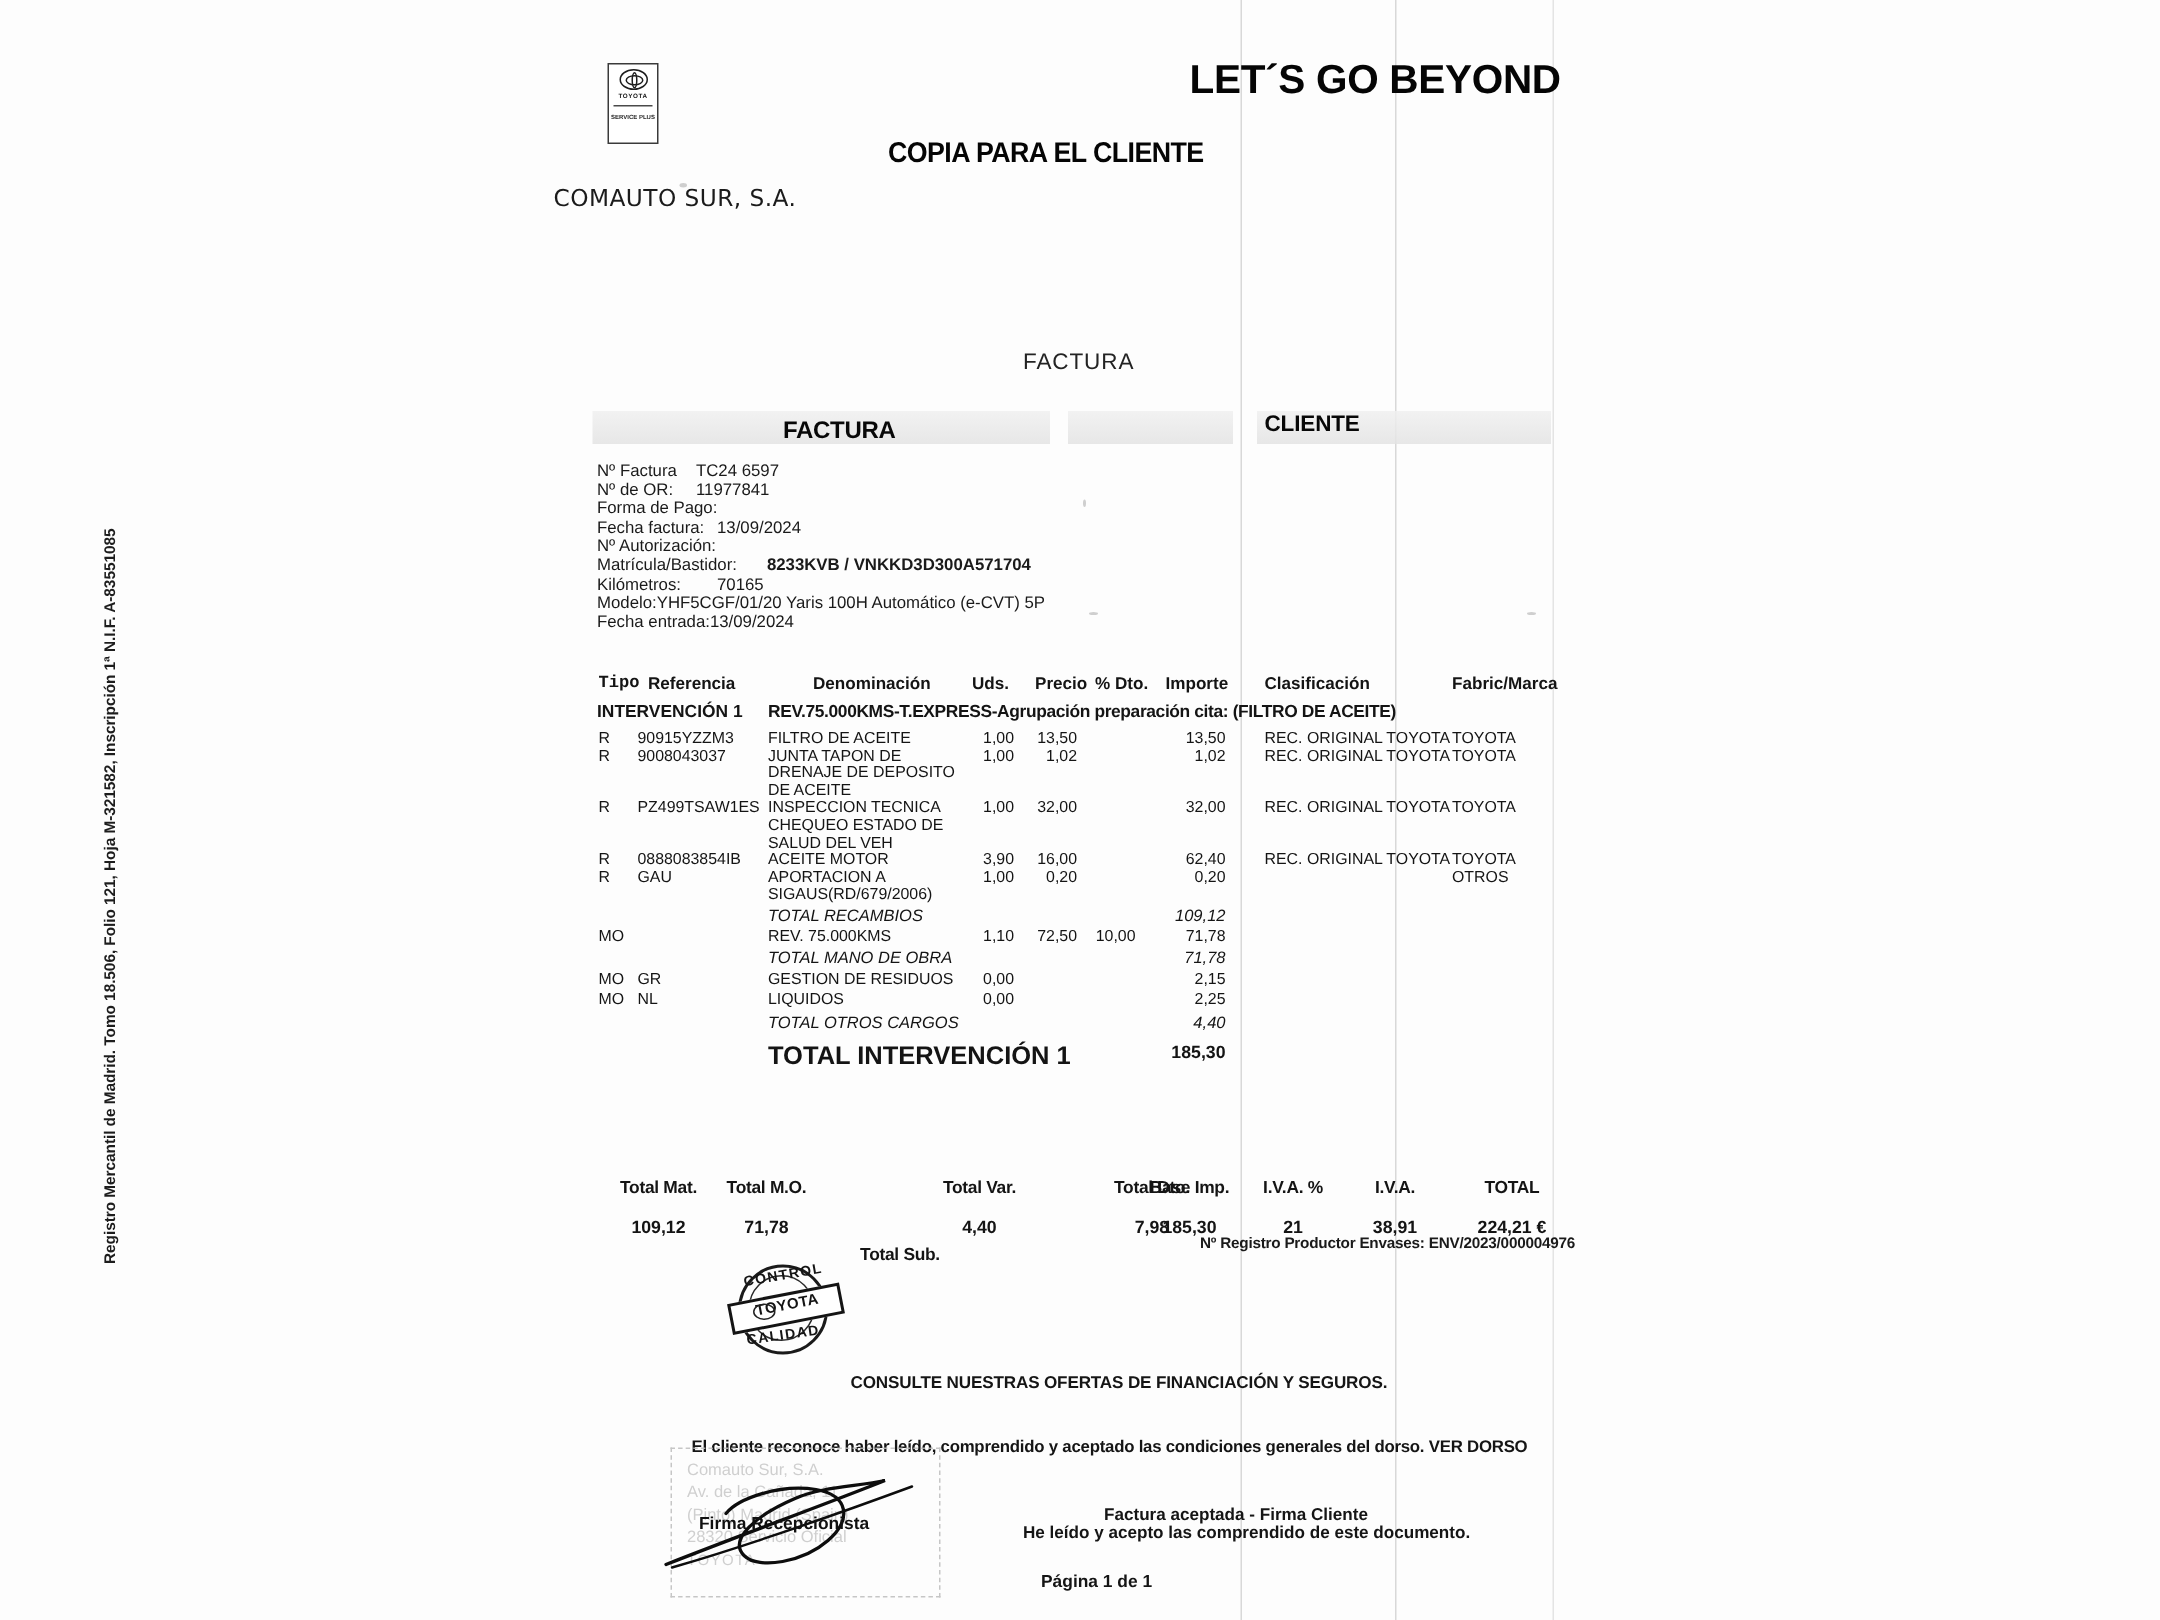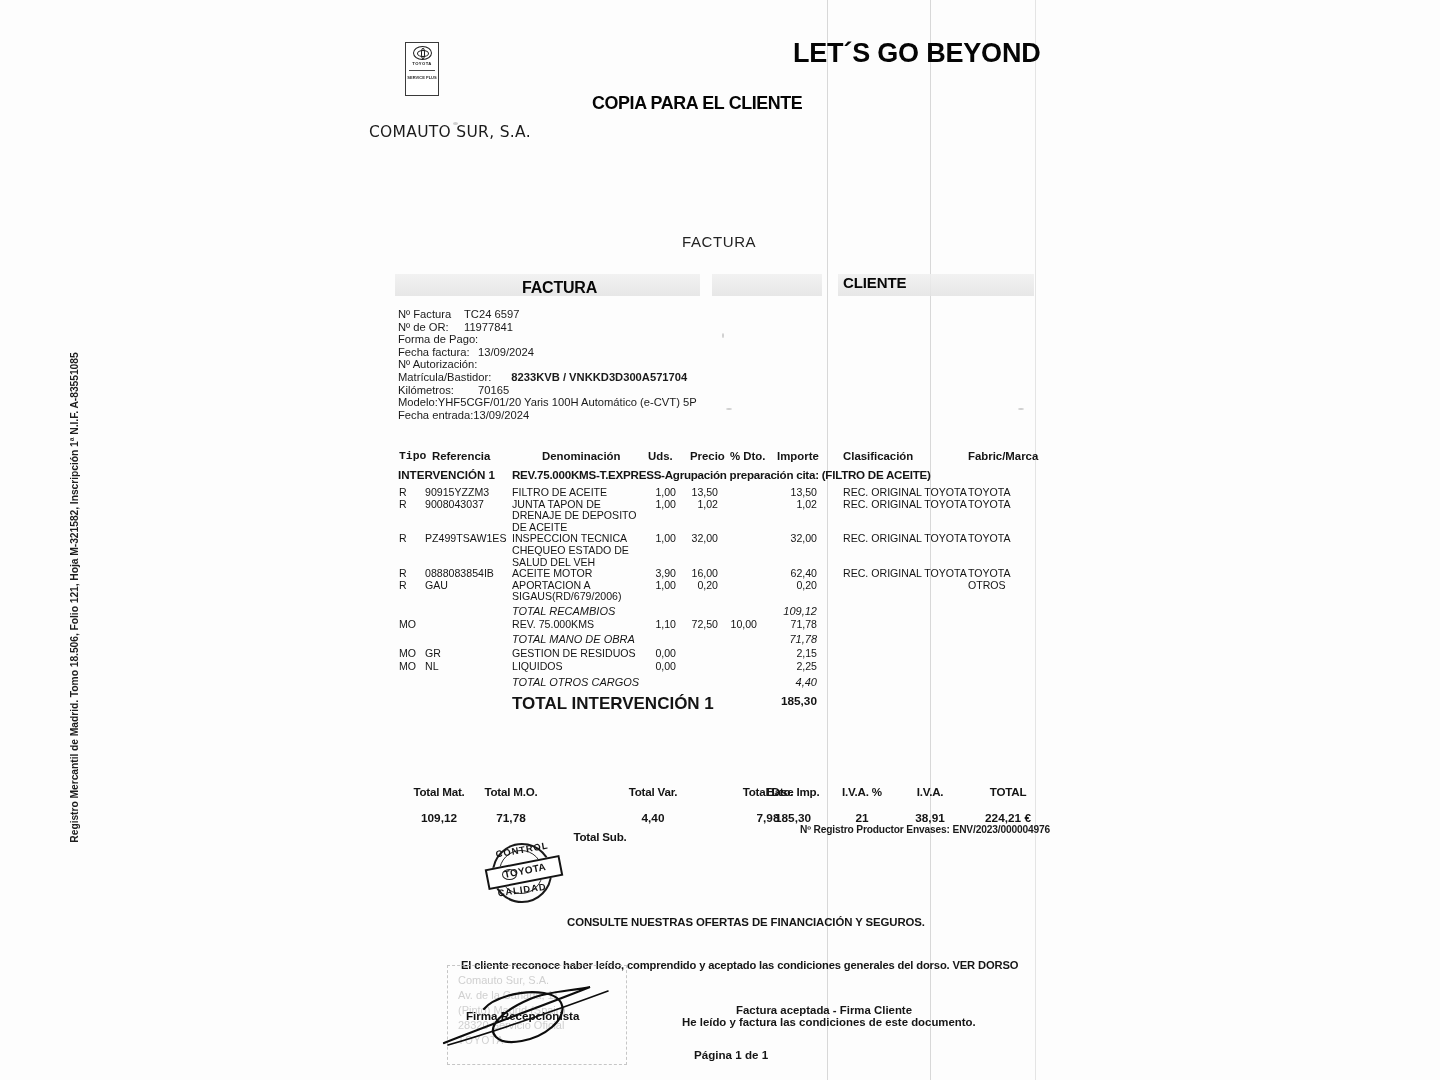--- a/index.html
+++ b/index.html
@@ -442,20 +442,20 @@
     <span class="tlogo">TOYOTA</span>
   </div>
 
   <svg class="sig-svg" viewBox="0 0 230 90">
     <path d="M4 78 C 60 56, 110 38, 150 22 C 132 26, 108 26, 90 34 C 62 46, 46 62, 56 72 C 66 82, 96 76, 112 62 C 128 48, 126 32, 104 28 C 80 24, 52 34, 44 44" fill="none" stroke="#0d0d0d" stroke-width="2.2" stroke-linecap="round"></path>
     <path d="M8 80 C 70 62, 130 40, 168 26" fill="none" stroke="#0d0d0d" stroke-width="1.6" stroke-linecap="round"></path>
   </svg>
   <div class="firma-recep">Firma Recepcionista</div>
 
   <div class="acept1">Factura aceptada - Firma Cliente</div>
-  <div class="acept2">He leído y factura las condiciones de este documento.</div>
+  <div class="acept2">He leído y acepto las comprendido de este documento.</div>
   <div class="pagina">Página 1 de 1</div>
 
   <div class="dot" style="left:722px;top:333px;width:2px;height:5px;"></div>
   <div class="dot" style="left:726px;top:408px;width:6px;height:2px;"></div>
   <div class="dot" style="left:1018px;top:408px;width:6px;height:2px;"></div>
   <div class="dot" style="left:453px;top:122px;width:5px;height:3px;"></div>
 </div>
 
 </body></html>

